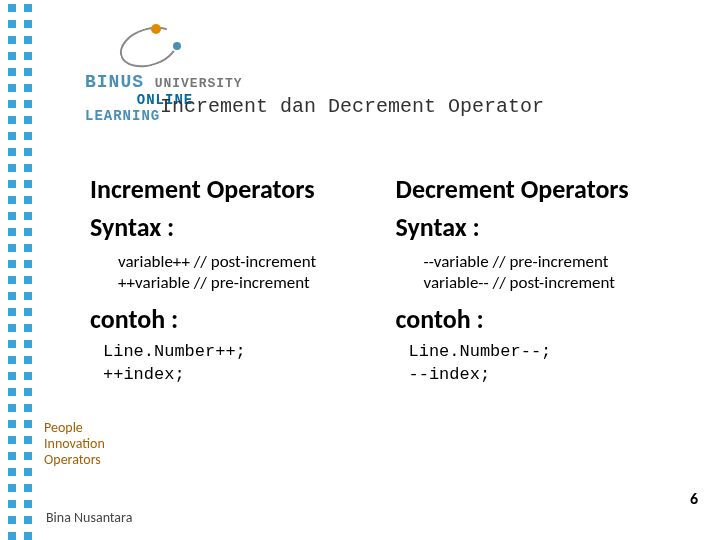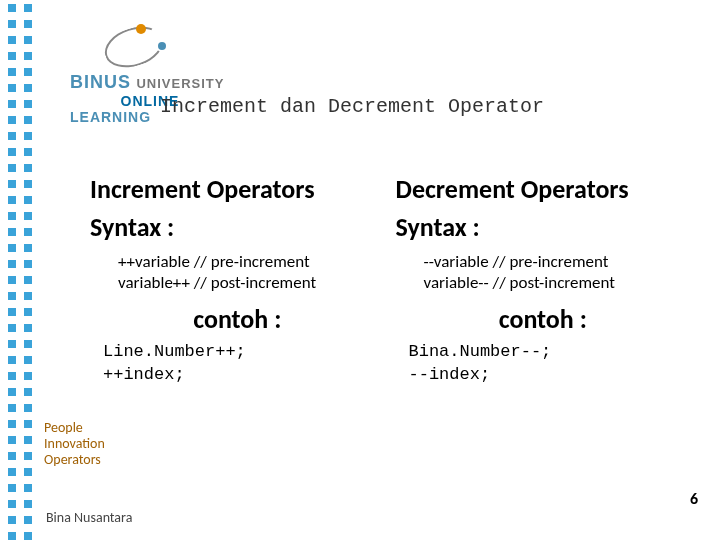--- a/index.html
+++ b/index.html
@@ -25,23 +25,23 @@
     content:"";
     position:absolute;
     inset:0;
     background:
       repeating-linear-gradient(90deg,
         #fff 0 8px, transparent 8px 16px);
   }
   
   .logo {
     position: absolute;
-    left: 70px; top: 20px;
+    left: 85px; top: 20px;
     width: 160px;
-    font-family: Liberation Sans, sans-serif;
+    font-family: Liberation Mono, monospace;
   }
   .logo-swoosh {
     position: relative;
     width: 70px; height: 50px;
     margin-left: 30px;
   }
   .logo-swoosh .ring {
     position: absolute;
     border: 2px solid #888;
     border-radius: 50%;
@@ -87,21 +87,20 @@
     color: #000;
     line-height: 1.25;
     margin-bottom: 10px;
   }
   .h2 {
     font-size: 26px;
     font-weight: bold;
     color: #000;
     margin-top: 6px;
     margin-bottom: 6px;
-    text-align: center;
   }
   .code {
     margin-left: 13px;
     font-family: "Courier New", monospace;
     font-size: 17px;
     color: #000;
     line-height: 1.35;
     white-space: pre;
   }
 
@@ -147,37 +146,37 @@
   <div class="line3">LEARNING</div>
 </div>
 
 <div class="slide-title">Increment dan Decrement Operator</div>
 
 <div class="content">
   <div class="col">
     <div class="h">Increment Operators</div>
     <div class="h">Syntax :</div>
     <div class="sub">
+      <div>variable++ // post-increment</div>
       <div>++variable // pre-increment</div>
-      <div>variable++ // post-increment</div>
     </div>
     <div class="h2">contoh :</div>
     <div class="code"><span>Line.Number++;</span>
 <span>++index;</span></div>
   </div>
 
   <div class="col">
     <div class="h">Decrement Operators</div>
     <div class="h">Syntax :</div>
     <div class="sub">
       <div>--variable // pre-increment</div>
       <div>variable-- // post-increment</div>
     </div>
     <div class="h2">contoh :</div>
-    <div class="code"><span>Bina.Number--;</span>
+    <div class="code"><span>Line.Number--;</span>
 <span>--index;</span></div>
   </div>
 </div>
 
 <div class="tagline">
   <div>People</div>
   <div>Innovation</div>
   <div>Operators</div>
 </div>
 

